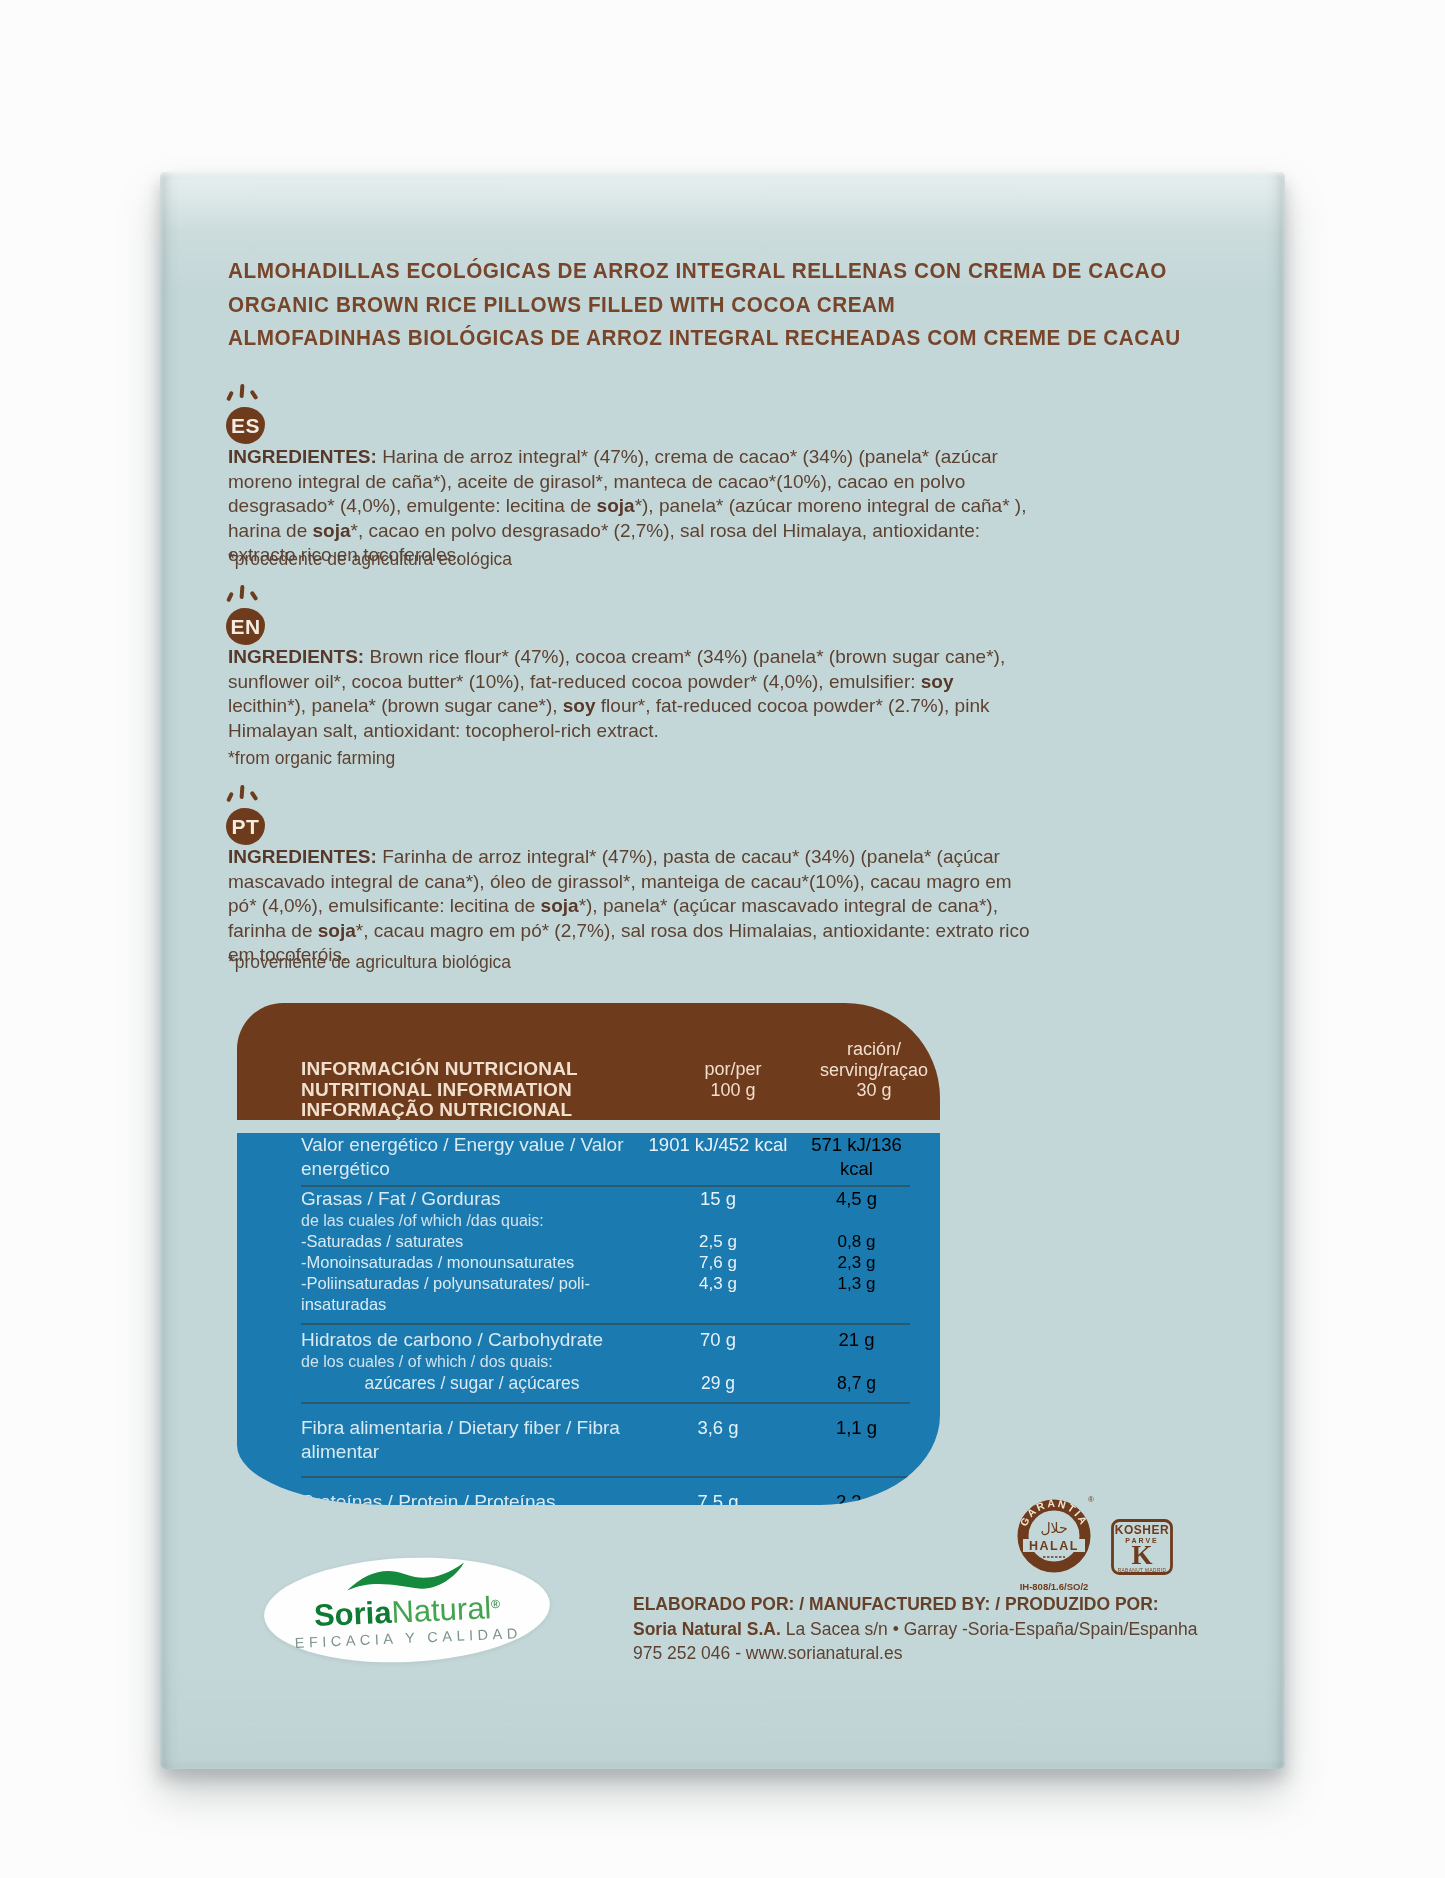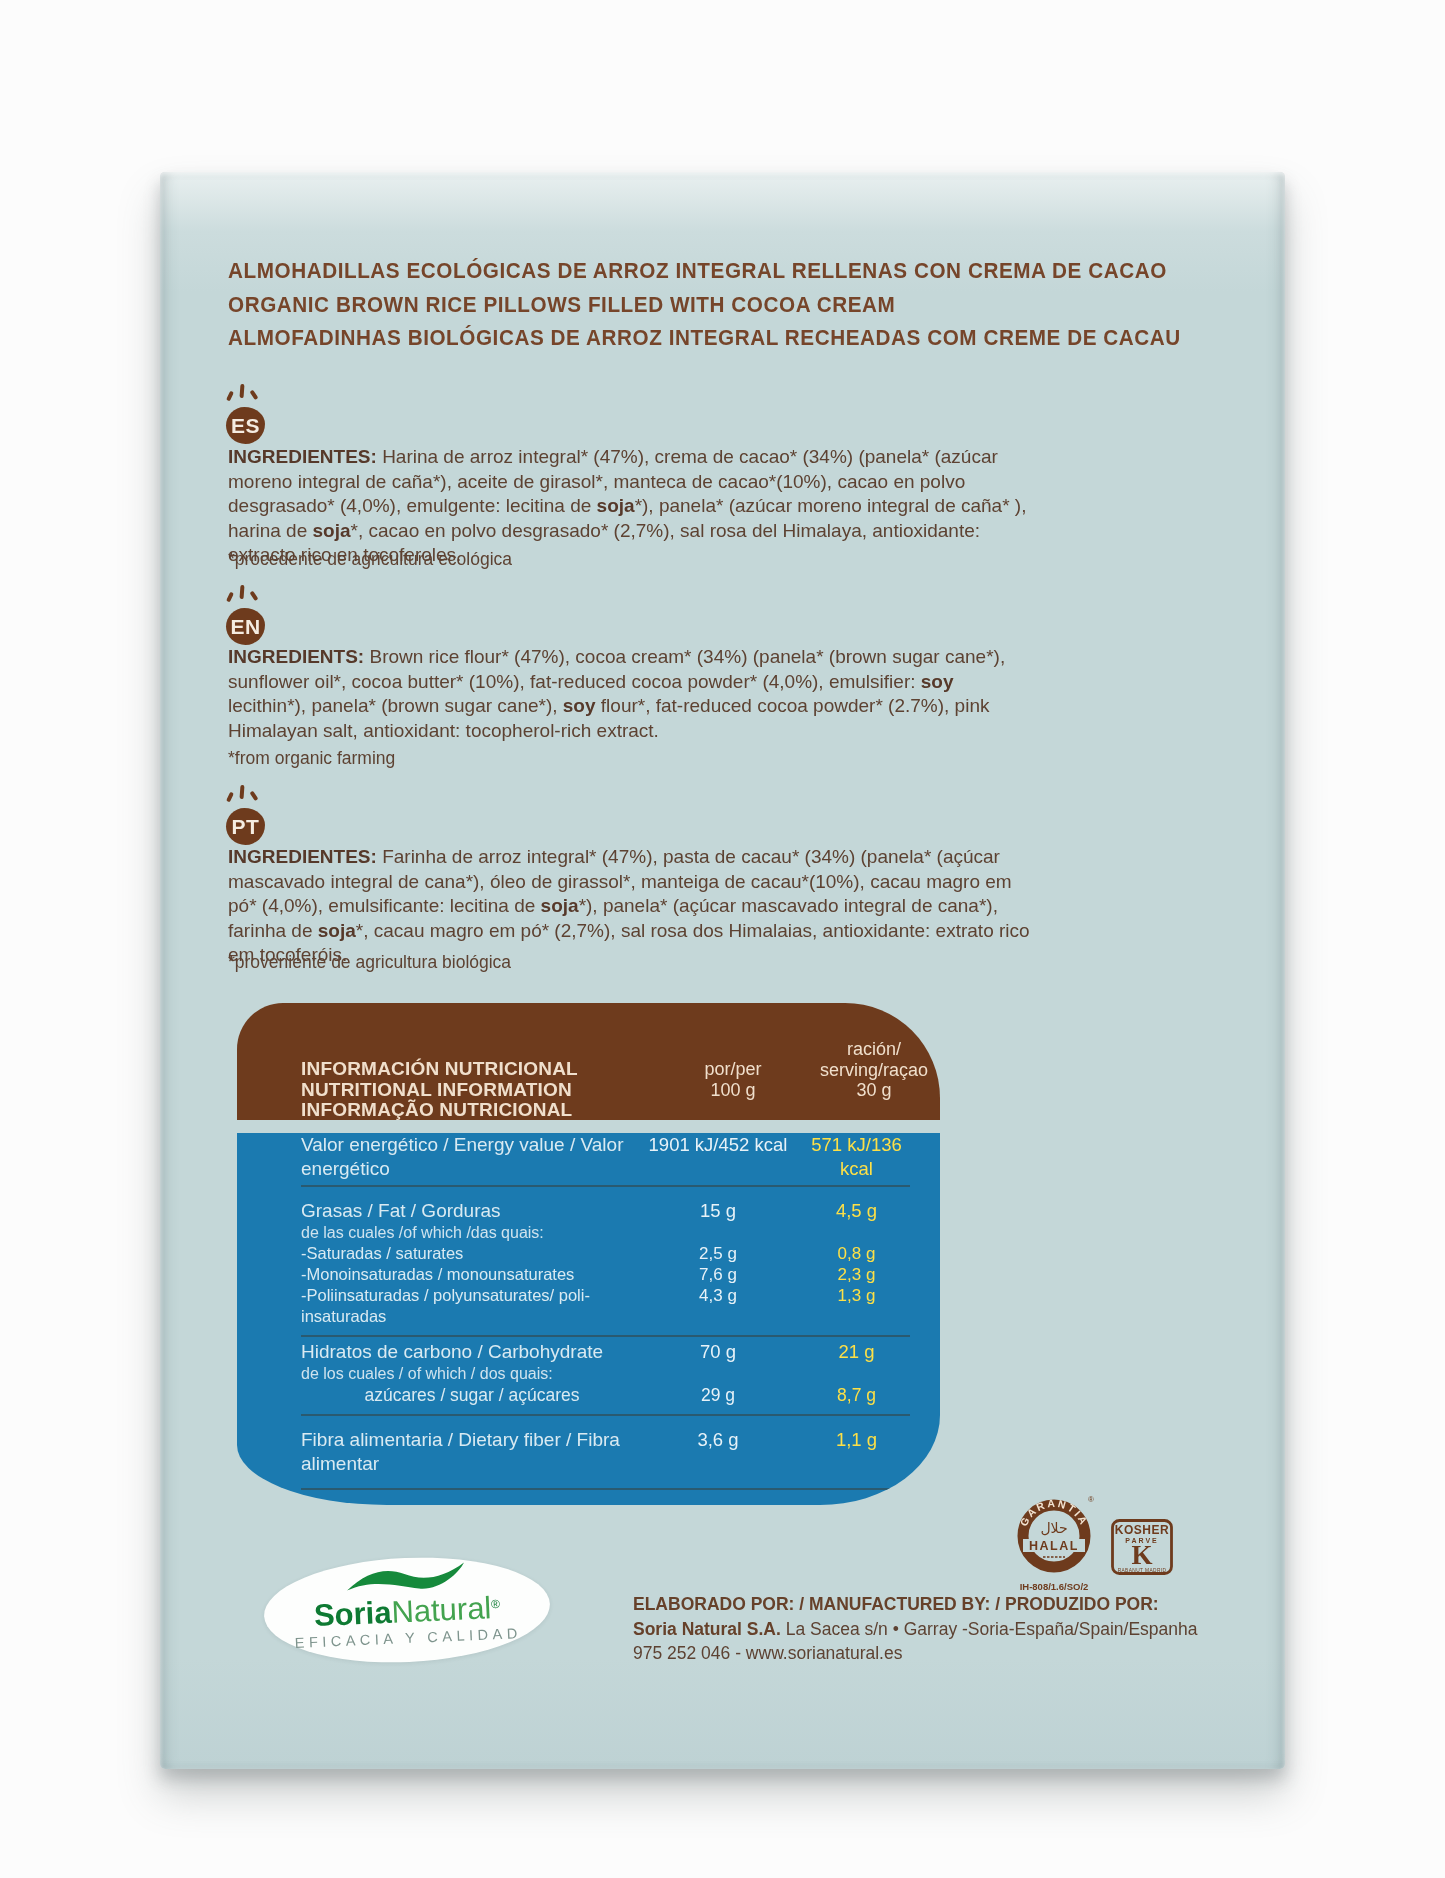--- a/index.html
+++ b/index.html
@@ -56,30 +56,30 @@
     overflow:hidden;
   }
   .nutri-head{height:117px;background:#6e3b1d;display:flex;color:#f0dfcc;}
   .nh-title{flex:1 1 auto;padding:35px 0 0 64px;font-weight:bold;font-size:19px;line-height:20.6px;letter-spacing:.2px;margin-top:21px;}
   .nh-col1{flex:0 0 150px;text-align:center;font-size:18px;line-height:20.6px;padding-top:56px;}
   .nh-col2{flex:0 0 132px;text-align:center;font-size:18px;line-height:20.6px;padding-top:36px;}
   .nutri-body{background:#1b7ab0;height:385px;padding:0 30px 0 64px;color:#d9eaf2;}
   .nrow{display:flex;align-items:baseline;line-height:24px;}
   .nlabel{flex:0 0 342px;font-size:19px;}
   .nval{flex:0 0 150px;text-align:center;font-size:18.5px;color:#e7f2f8;}
-  .nval2{flex:0 0 127px;text-align:center;font-size:18.5px;color:#fde047;}
+  .nval2{flex:0 0 127px;text-align:center;font-size:18.5px;color:#000000;}
   .nsub{font-size:16px;line-height:20px;color:#cfe3ee;}
   .nrow.small{line-height:21px;}
   .nrow.small .nlabel{font-size:16.5px;}
   .nrow.small .nval,.nrow.small .nval2{font-size:17px;}
   .nrow.sugar{line-height:22px;}
   .nrow.sugar .nlabel{font-size:17.5px;text-align:center;}
   .nrow.sugar .nval,.nrow.sugar .nval2{font-size:17.5px;}
   .ndiv{height:2px;background:#2a5a70;}
-  .mt13{margin-top:13px}.mt4{margin-top:4px}.mt6{margin-top:12px}.mt3{margin-top:3px}
+  .mt13{margin-top:13px}.mt4{margin-top:4px}.mt6{margin-top:0}.mt3{margin-top:3px}
   .mt8{margin-top:8px}.mt12{margin-top:12px}
   
   .halal{position:absolute;left:856px;top:1320px;width:82px;height:102px;}
   .kosher{position:absolute;left:950px;top:1346px;width:64px;height:58px;}
   
   .logo-oval{
     position:absolute;left:104px;top:1386px;width:286px;height:104px;background:#fdfefd;
     border-radius:50%;transform:rotate(-2.5deg);
     display:flex;flex-direction:column;align-items:center;
     box-shadow:0 1px 4px rgba(40,60,60,.10);

